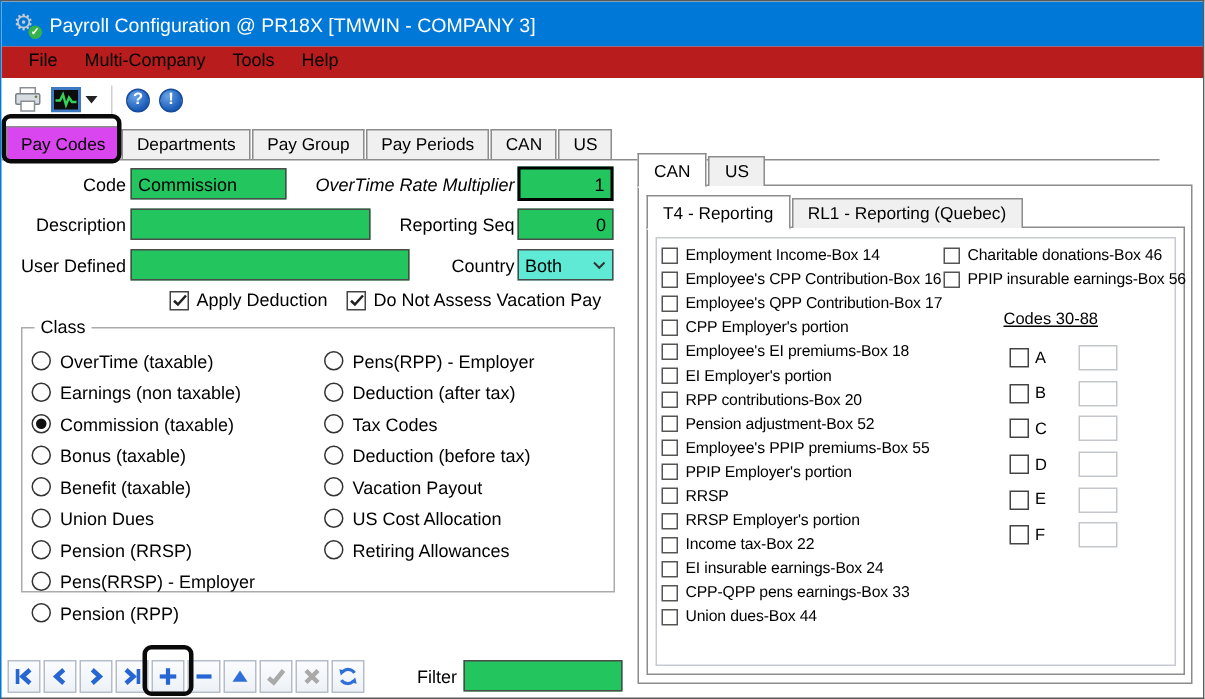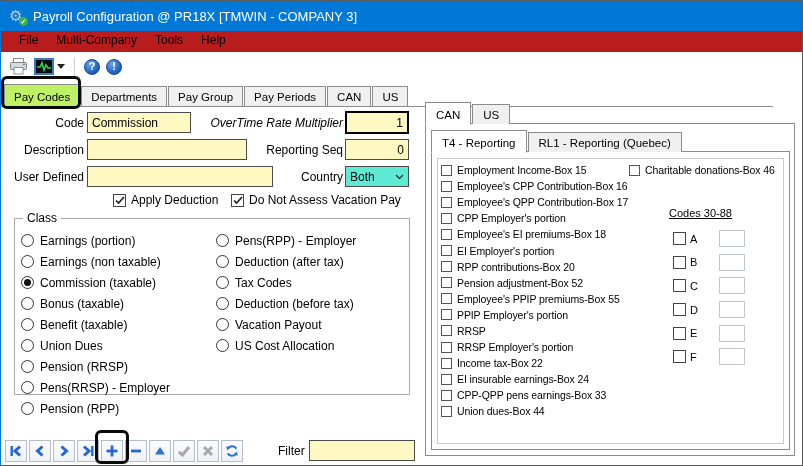--- a/index.html
+++ b/index.html
@@ -33,28 +33,28 @@
     background:radial-gradient(circle at 35% 30%, #6aa4e8, #1a5cb8 70%);
     border:1px solid #174a9b; color:#fff; font-weight:bold; font-size:11px;
     display:flex; align-items:center; justify-content:center; line-height:1; }
   .dd-arrow { width:0; height:0; border-left:4px solid transparent;
     border-right:4px solid transparent; border-top:5px solid #222; margin-left:3px; }
   
   .tabstrip { position:absolute; left:0; top:80px; width:772px; height:26px;
     display:flex; align-items:flex-end; border-bottom:1px solid #8c8c8c; padding-left:3px; }
   .tab { background:#f0f0f0; border:1px solid #8c8c8c; border-bottom:none;
     padding:4px 9px 3px 9px; margin-right:1px; font-size:11.5px; white-space:nowrap; }
-  .tab.sel { background:#bef264; position:relative; padding-top:6px; margin-bottom:-1px;
+  .tab.sel { background:#d946ef; position:relative; padding-top:6px; margin-bottom:-1px;
     border-bottom:1px solid #fff; }
   
   .annotation { position:absolute; border:3px solid #0a0a0a; border-radius:6px;
     pointer-events:none; z-index:50; background:transparent; }
   
   .flabel { position:absolute; text-align:right; font-size:12px; white-space:nowrap; }
-  .tinput { position:absolute; border:1px solid #4b4b4b; background:#fef9c3;
+  .tinput { position:absolute; border:1px solid #4b4b4b; background:#22c55e;
     font-family:"Liberation Sans",sans-serif; font-size:12px; padding:0 4px; outline:none; }
   .num { text-align:right; }
   .focused { border:2px solid #000; }
   .combo { position:absolute; border:1px solid #4b4b4b; background:#5eead4;
     display:flex; align-items:center; justify-content:space-between; padding:0 4px; }
   .cbx { width:13px; height:13px; border:1px solid #444; background:#fff; flex:none;
     display:flex; align-items:center; justify-content:center; }
   .cbx-row { position:absolute; display:flex; align-items:center; gap:5px; font-size:12px;
     white-space:nowrap; }
   
@@ -177,21 +177,21 @@
       </span>
     <span>Do Not Assess Vacation Pay</span>
   </div>
 
   <div class="groupbox">
     <span class="group-legend">Class</span>
   </div>
   <div class="radio-col" style="left:20px; top:229px;">
     <div class="radio-row">
         <span class="radio"></span>
-        <span>Earnings (portion)</span>
+        <span>OverTime (taxable)</span>
       </div>
     <div class="radio-row">
         <span class="radio"></span>
         <span>Earnings (non taxable)</span>
       </div>
     <div class="radio-row">
         <span class="radio sel"></span>
         <span>Commission (taxable)</span>
       </div>
     <div class="radio-row">
@@ -236,41 +236,45 @@
         <span class="radio"></span>
         <span>Deduction (before tax)</span>
       </div>
     <div class="radio-row">
         <span class="radio"></span>
         <span>Vacation Payout</span>
       </div>
     <div class="radio-row">
         <span class="radio"></span>
         <span>US Cost Allocation</span>
+      </div>
+    <div class="radio-row">
+        <span class="radio"></span>
+        <span>Retiring Allowances</span>
       </div>
   </div>
 
   <div class="pane" style="left:424px; top:122px; width:370px; height:333px;"></div>
   <div style="position:absolute; left:424px; top:100px; display:flex; align-items:flex-end; height:23px;">
     <span class="rtab sel">CAN</span>
     <span class="rtab">US</span>
   </div>
 
   <div class="pane" style="left:430px; top:150px; width:359px; height:299px;"></div>
   <div style="position:absolute; left:430px; top:128px; display:flex; align-items:flex-end; height:23px;">
     <span class="rtab sel">T4 - Reporting</span>
     <span class="rtab">RL1 - Reporting (Quebec)</span>
   </div>
 
   <div style="position:absolute; left:436px; top:157px; width:347px; height:286px; border:1px solid #c7cbd1;"></div>
 
   <div style="position:absolute; left:440px; top:161px; display:flex; flex-direction:column;">
     <div class="t4-row">
         <span class="scbx"></span>
-        <span>Employment Income-Box 15</span>
+        <span>Employment Income-Box 14</span>
       </div>
     <div class="t4-row">
         <span class="scbx"></span>
         <span>Employee's CPP Contribution-Box 16</span>
       </div>
     <div class="t4-row">
         <span class="scbx"></span>
         <span>Employee's QPP Contribution-Box 17</span>
       </div>
     <div class="t4-row">
@@ -324,20 +328,24 @@
     <div class="t4-row">
         <span class="scbx"></span>
         <span>Union dues-Box 44</span>
       </div>
   </div>
 
   <div style="position:absolute; left:628px; top:161px; display:flex; flex-direction:column;">
     <div class="t4-row">
         <span class="scbx"></span>
         <span>Charitable donations-Box 46</span>
+      </div>
+    <div class="t4-row">
+        <span class="scbx"></span>
+        <span>PPIP insurable earnings-Box 56</span>
       </div>
   </div>
 
   <div style="position:absolute; left:668px; top:206px; font-size:11px; text-decoration:underline;">Codes 30-88</div>
   <div style="position:absolute; left:672px; top:226px; display:flex; flex-direction:column;">
     <div class="codes-row">
       <span class="cbx"></span>
       <span style="margin-left:4px; width:12px;">A</span>
       <input class="codes-input" value="" style="">
     </div>

